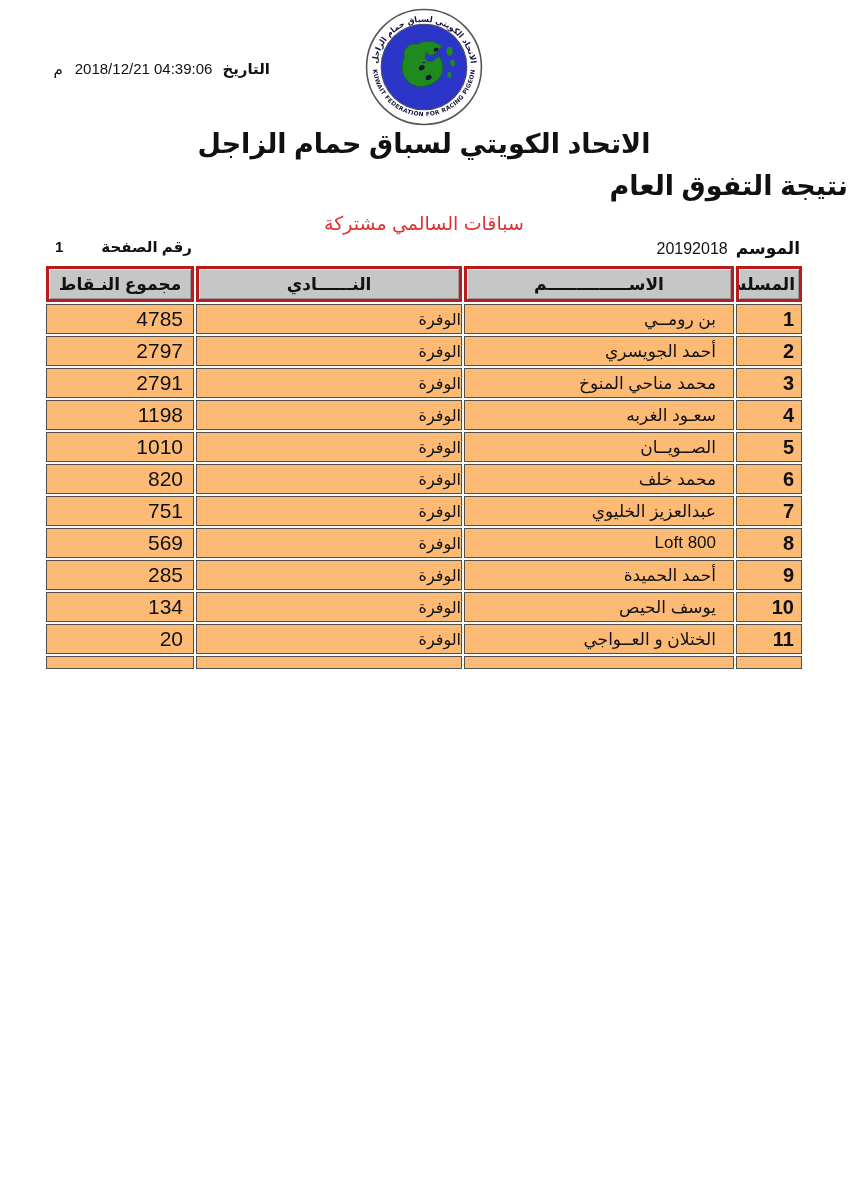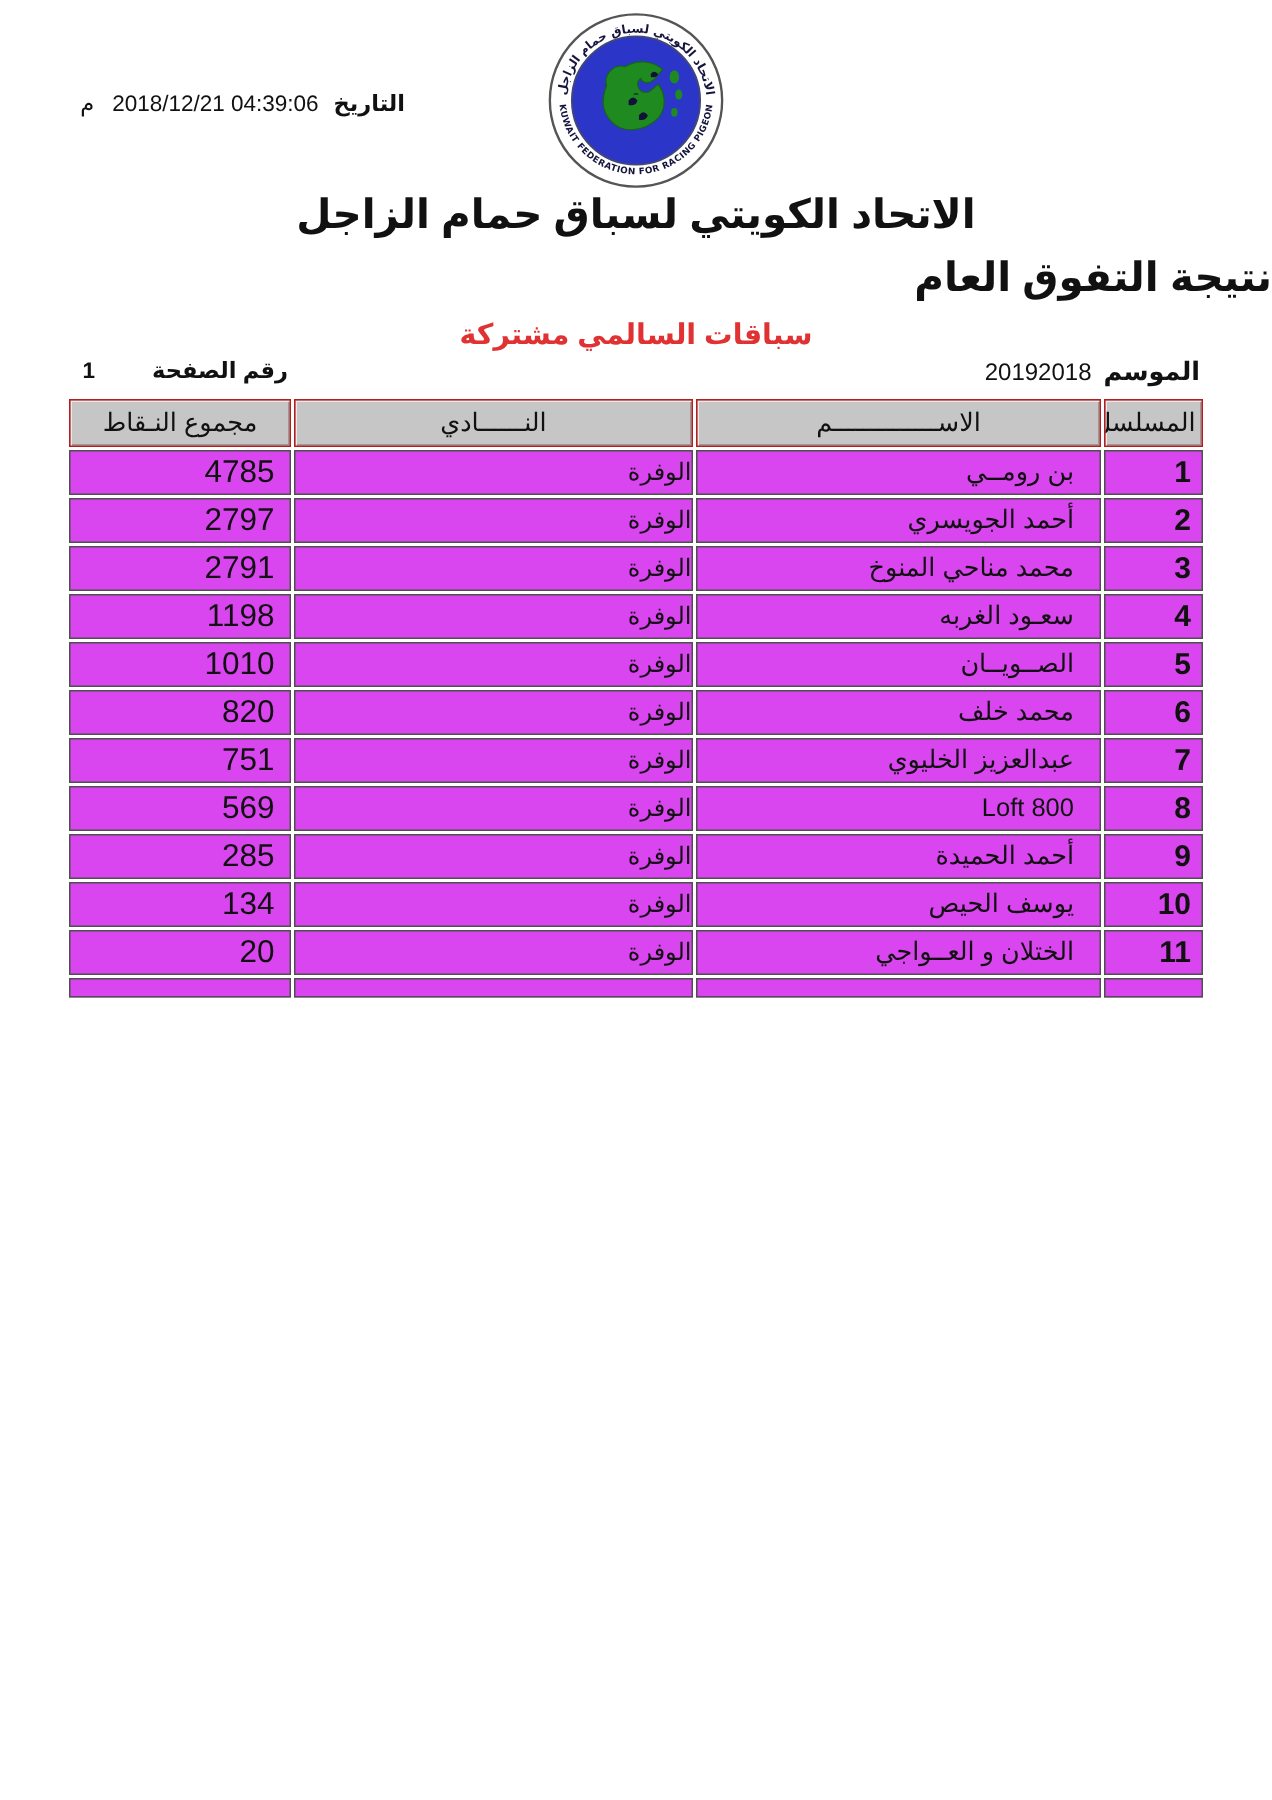--- a/index.html
+++ b/index.html
@@ -14,38 +14,38 @@
 
   
   .logo-wrap{position:absolute;top:8px;left:50%;transform:translateX(-50%);width:118px;height:118px;}
 
   
   .title1{position:absolute;top:128px;left:0;width:100%;text-align:center;
           font-size:27px;font-weight:bold;}
   .title2{position:absolute;top:170px;left:0;width:100%;
           font-size:27px;font-weight:bold;}
   .race-title{position:absolute;top:212px;left:0;width:100%;text-align:center;
-          font-size:19px;font-weight:bold;color:#e03232;}
+          font-size:19px;font-weight:normal;color:#e03232;}
 
   
   .season{position:absolute;top:238px;right:48px;direction:rtl;font-size:16px;
           display:flex;gap:8px;align-items:baseline;white-space:nowrap;}
   .season .lbl{font-weight:bold;font-size:17px;}
   .page-no{position:absolute;top:238px;left:55px;direction:rtl;font-size:15px;font-weight:bold;
           display:flex;gap:38px;align-items:baseline;white-space:nowrap;}
 
   
   .results-table{position:absolute;top:264px;left:44px;width:756px;direction:rtl;
                  border-collapse:separate;border-spacing:2px;table-layout:fixed;}
-  .results-table th{background:#c6c6c6;border:1px solid #b91c1c;
+  .results-table th{background:#c6c6c6;border:3px solid #b91c1c;
                     box-shadow:inset 1px 1px 0 #e9e9e9, inset -1px -1px 0 #9a9a9a;
-                    font-weight:normal;font-size:17px;height:30px;text-align:center;
+                    font-weight:bold;font-size:17px;height:30px;text-align:center;
                     padding:0 4px;overflow:hidden;white-space:nowrap;}
   .results-table th.h-serial{text-align:right;padding-right:4px;}
-  .results-table td{background:#d946ef;border:1px solid #4f4f4f;height:28px;
+  .results-table td{background:#fdba74;border:1px solid #4f4f4f;height:28px;
                     padding:0;overflow:hidden;white-space:nowrap;vertical-align:middle;}
   td.cell-serial{font-weight:bold;font-size:20px;text-align:right;padding-right:7px;}
   td.cell-name{font-size:17px;text-align:right;padding-right:17px;}
   td.cell-club{font-size:16px;text-align:right;}
   td.cell-points{font-size:21px;text-align:right;padding-right:10px;}
   tr.filler-row td{height:11px;}
 
   col.c-serial{width:66px;}
   col.c-name{width:270px;}
   col.c-club{width:266px;}

